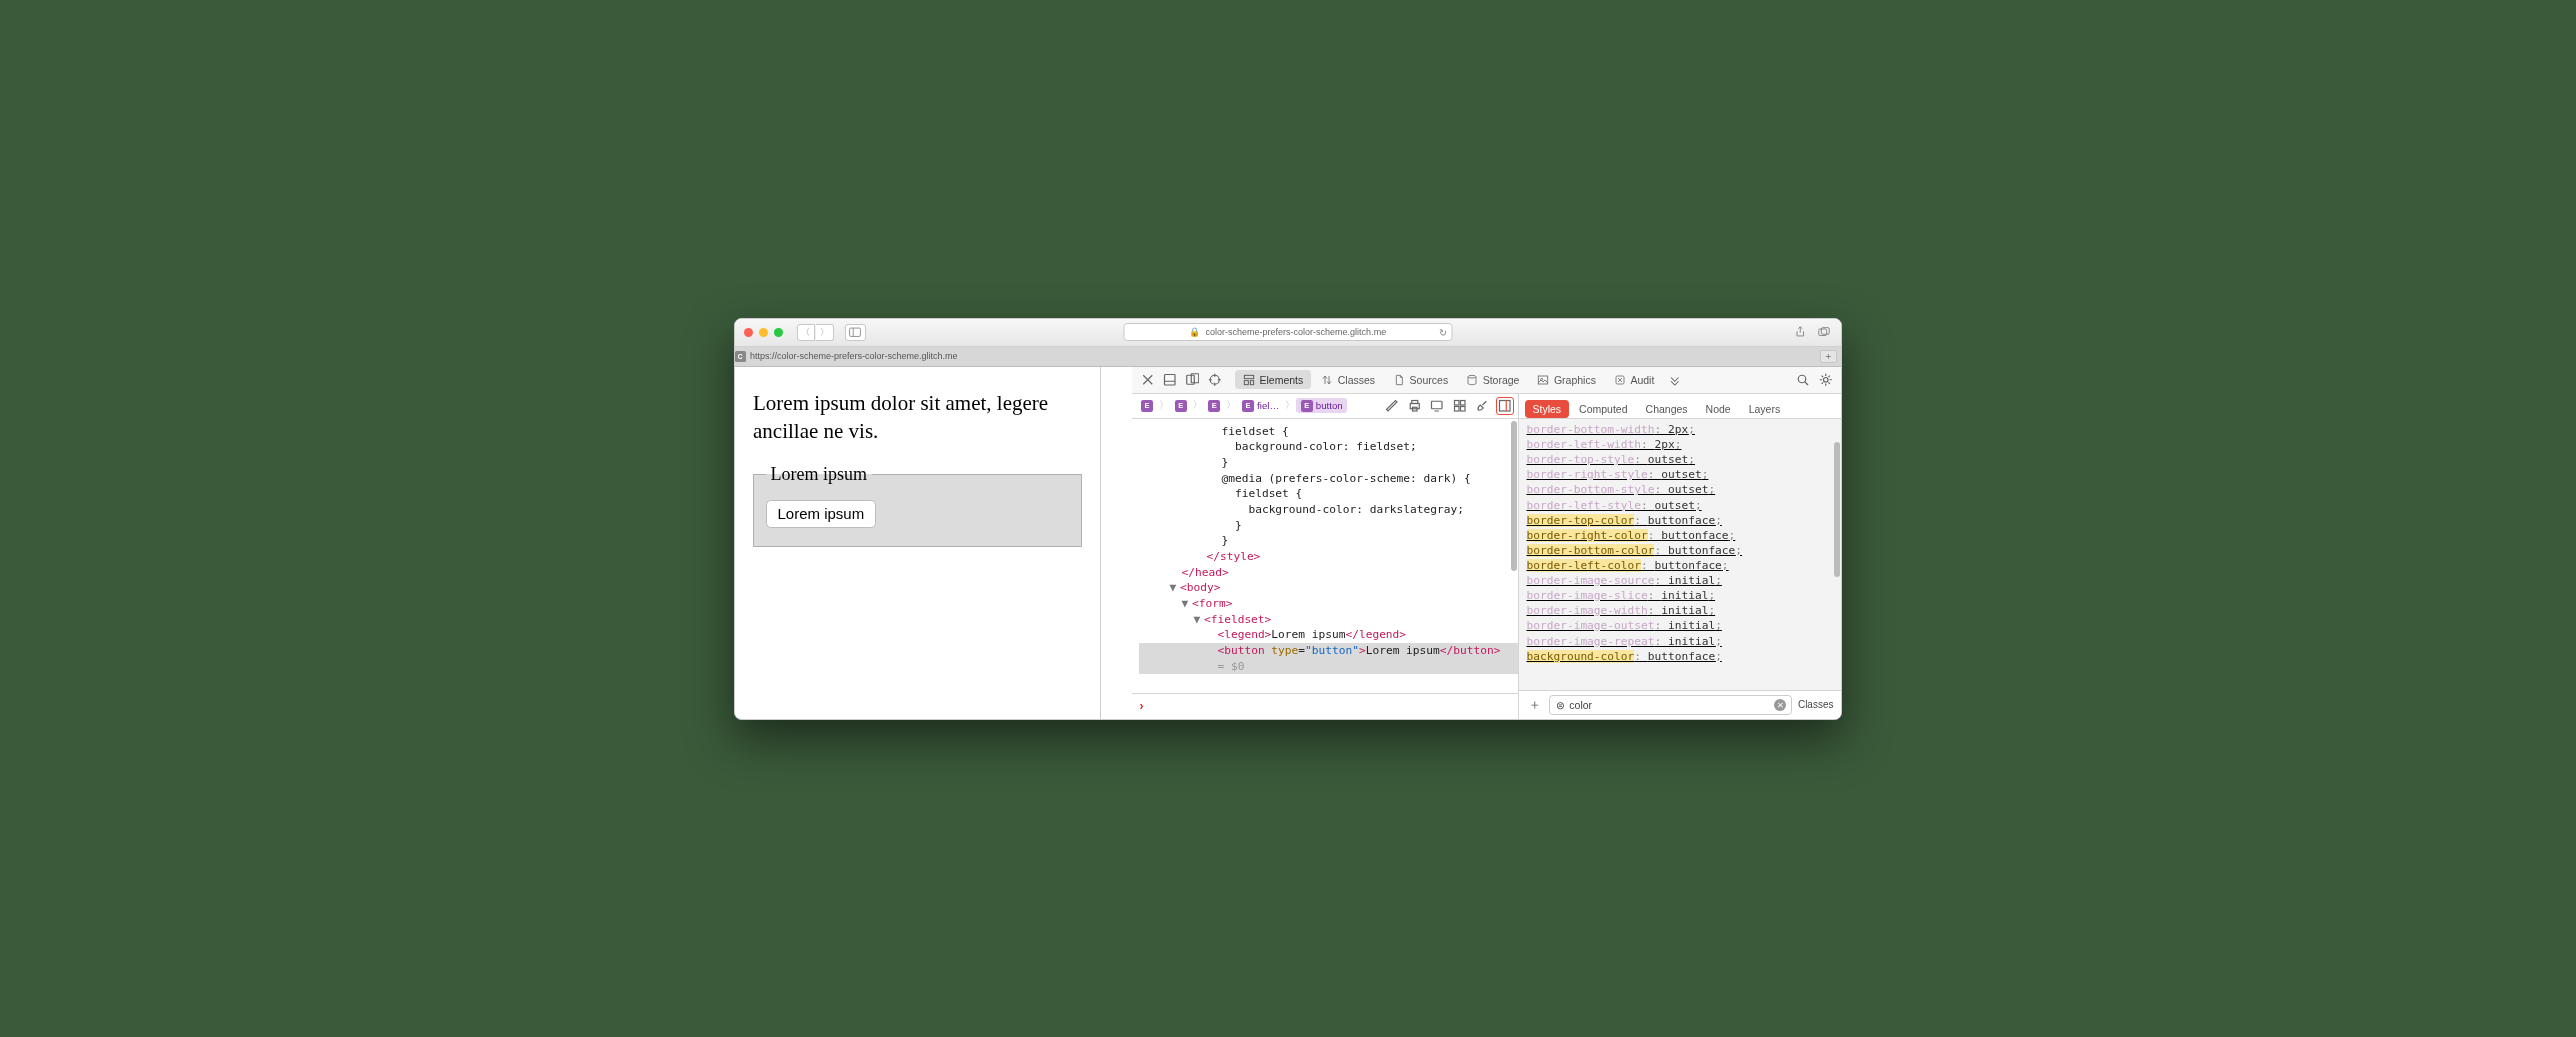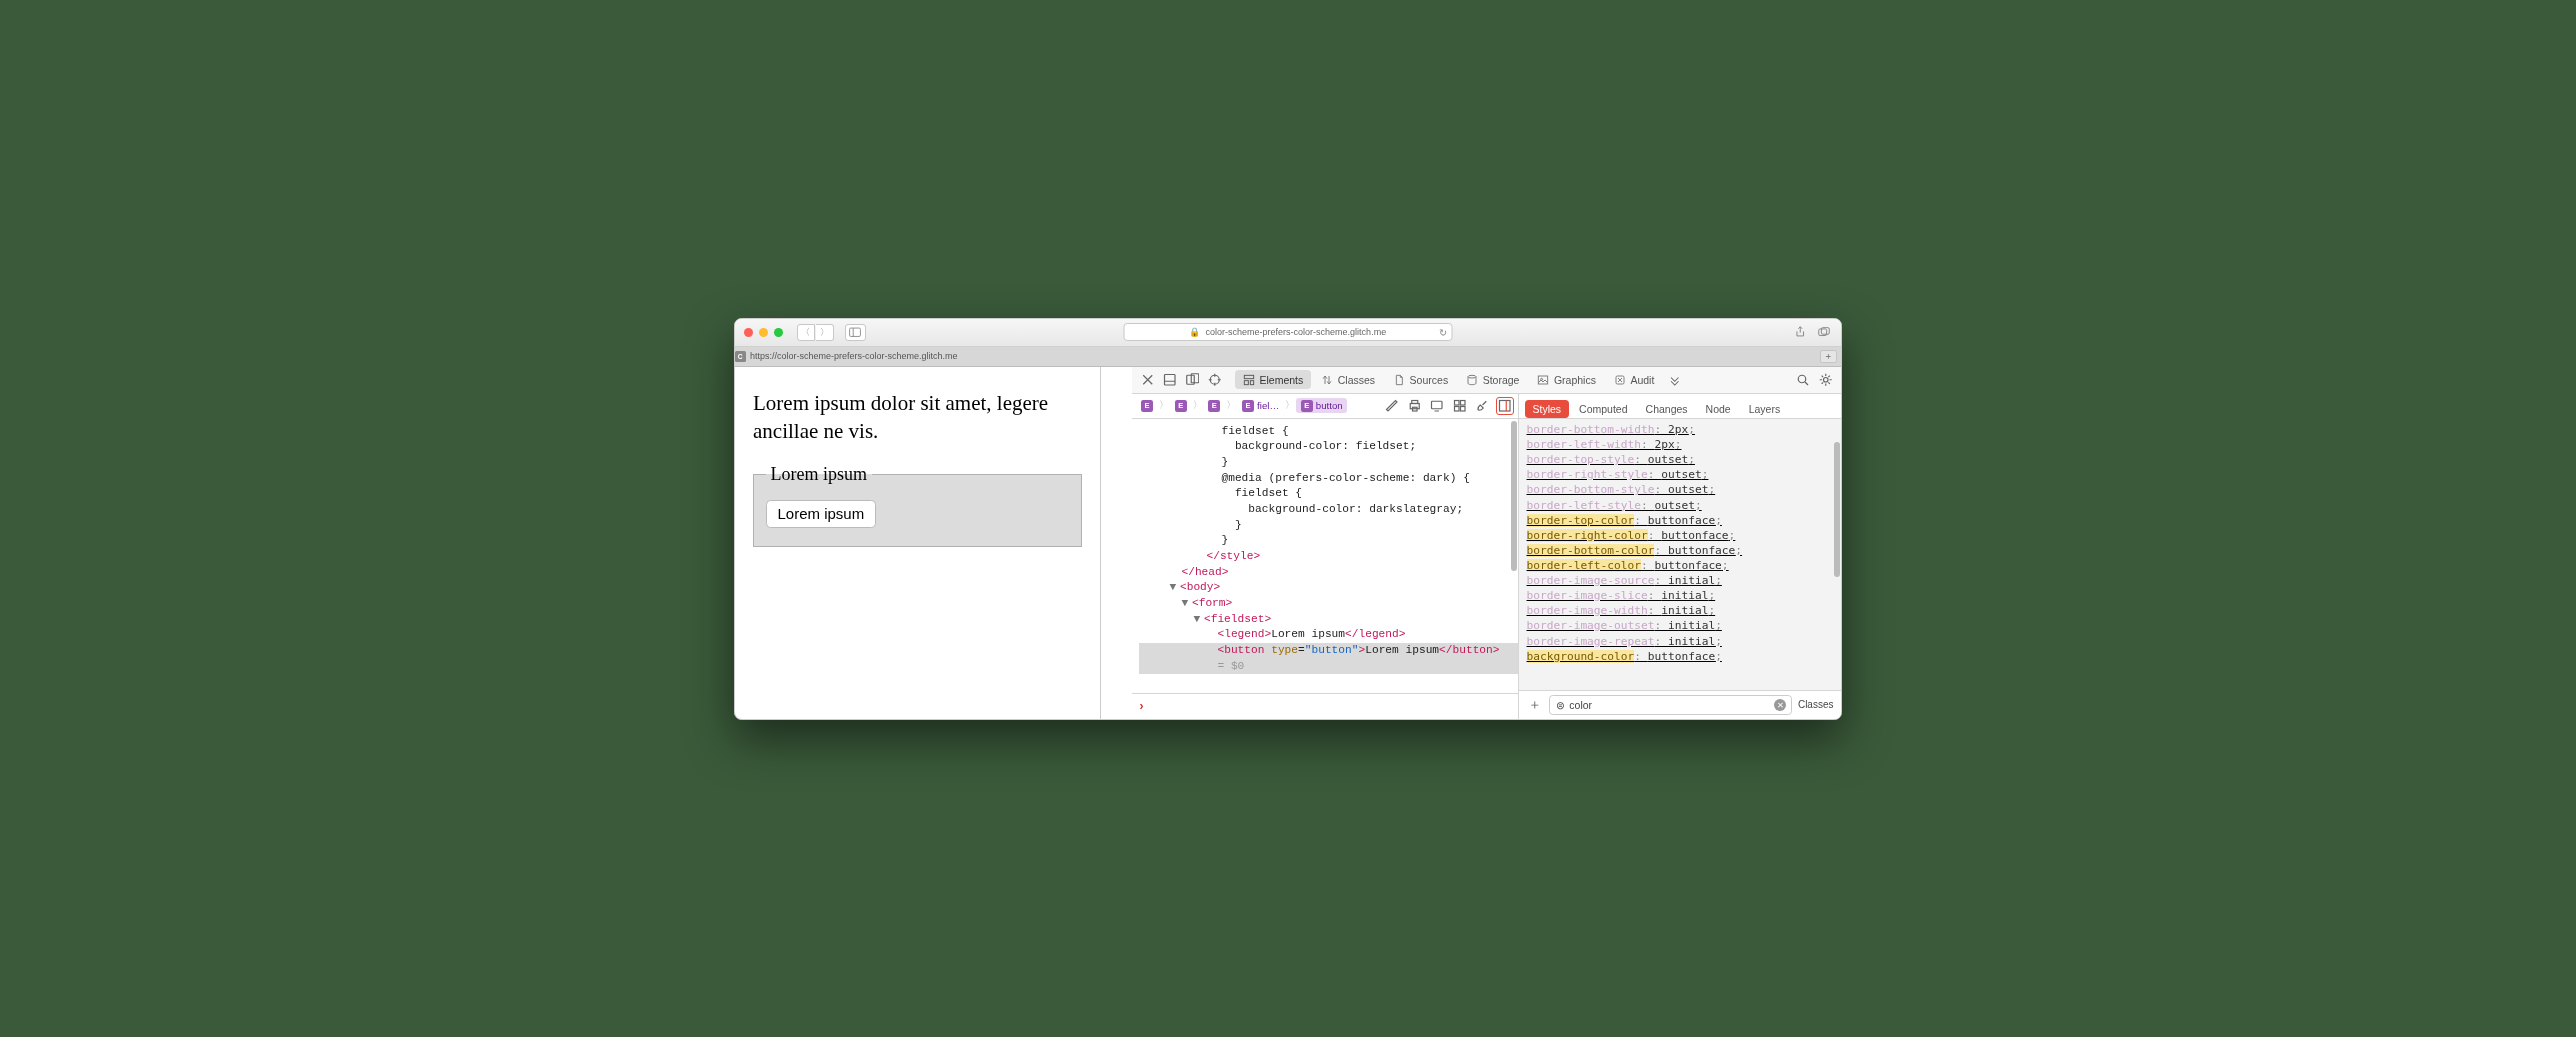--- a/index.html
+++ b/index.html
@@ -74,21 +74,21 @@
   .crumbs{height:25.5px;border-bottom:0.7px solid #d5d5d5;display:flex;align-items:center;padding:0 4.5px;gap:1.5px;font-size:9.7px;background:#fff;}
   .crumb{display:flex;align-items:center;gap:3px;padding:1.5px 4.5px;border-radius:3px;color:#6a1b9a;}
   .crumb .ebox{width:12px;height:12px;background:#9b59b6;color:#fff;font-size:7.5px;font-weight:bold;display:flex;align-items:center;justify-content:center;border-radius:2.2px;}
   .crumb.sel{background:#e8d5f2;}
   .crumb-sep{color:#aaa;}
   .crumbs .tools{margin-left:auto;display:flex;gap:4.5px;}
   .crumbs .tools .ticon{width:18px;height:18px;}
   .redbox{border:1.5px solid #e74c3c;}
   
   .dom-tree{flex:1;overflow:auto;font-family:Menlo,Consolas,monospace;font-size:11.2px;line-height:1.4;padding:4.5px 0 4.5px 7.5px;position:relative;}
-  .dom-line{white-space:pre-wrap;padding:0 6px 0 0;font-family:Liberation Mono, monospace;}
+  .dom-line{white-space:pre-wrap;padding:0 6px 0 0;}
   .indent1{padding-left:67px;} .indent2{padding-left:82px;}
   .indentA{padding-left:30px;} .indentB{padding-left:42px;} .indentC{padding-left:54px;} .indentE{padding-left:78px;}
   .tag{color:#c2185b;} .attr{color:#9b6a00;} .val{color:#1565c0;} .txt{color:#222;}
   .disclose{color:#777;display:inline-block;width:10.5px;}
   .sel-line{background:#dadada;}
   .console-row{height:25.5px;border-top:0.7px solid #d5d5d5;display:flex;align-items:center;padding:0 7.5px;}
   .console-row .prompt{color:#d32f2f;font-weight:bold;font-size:12px;}
   
   .styles-col{width:322px;display:flex;flex-direction:column;background:#f3f3f3;}
   .styles-tabs{height:25.5px;border-bottom:0.7px solid #d5d5d5;display:flex;align-items:flex-end;gap:3px;padding:0 6px;background:#fff;}

